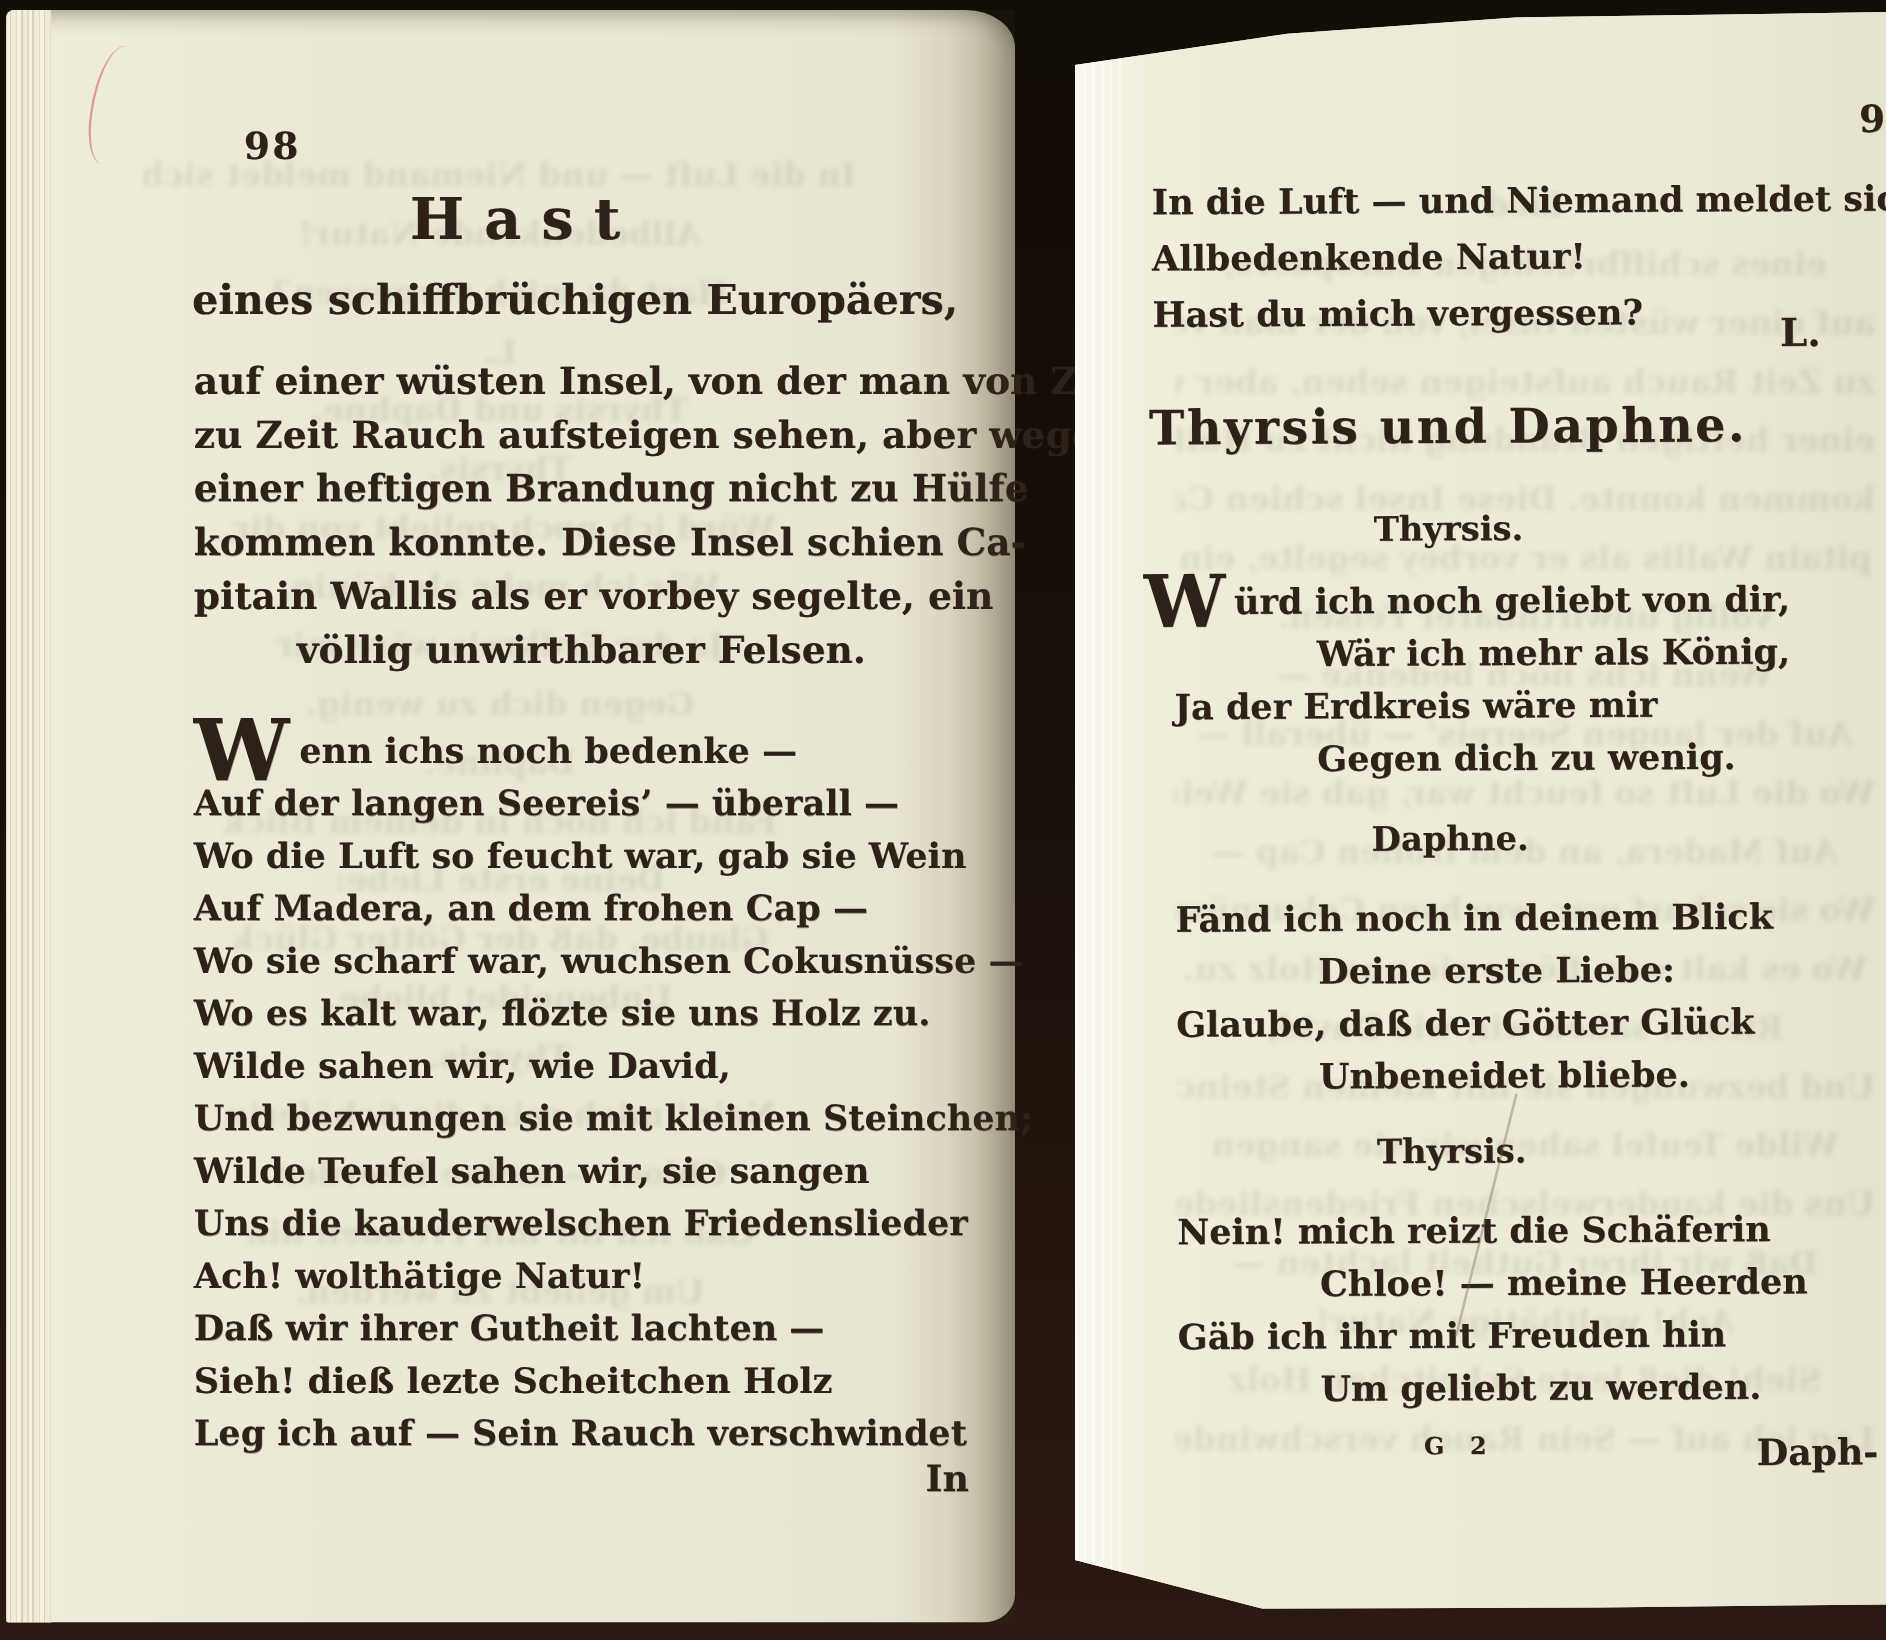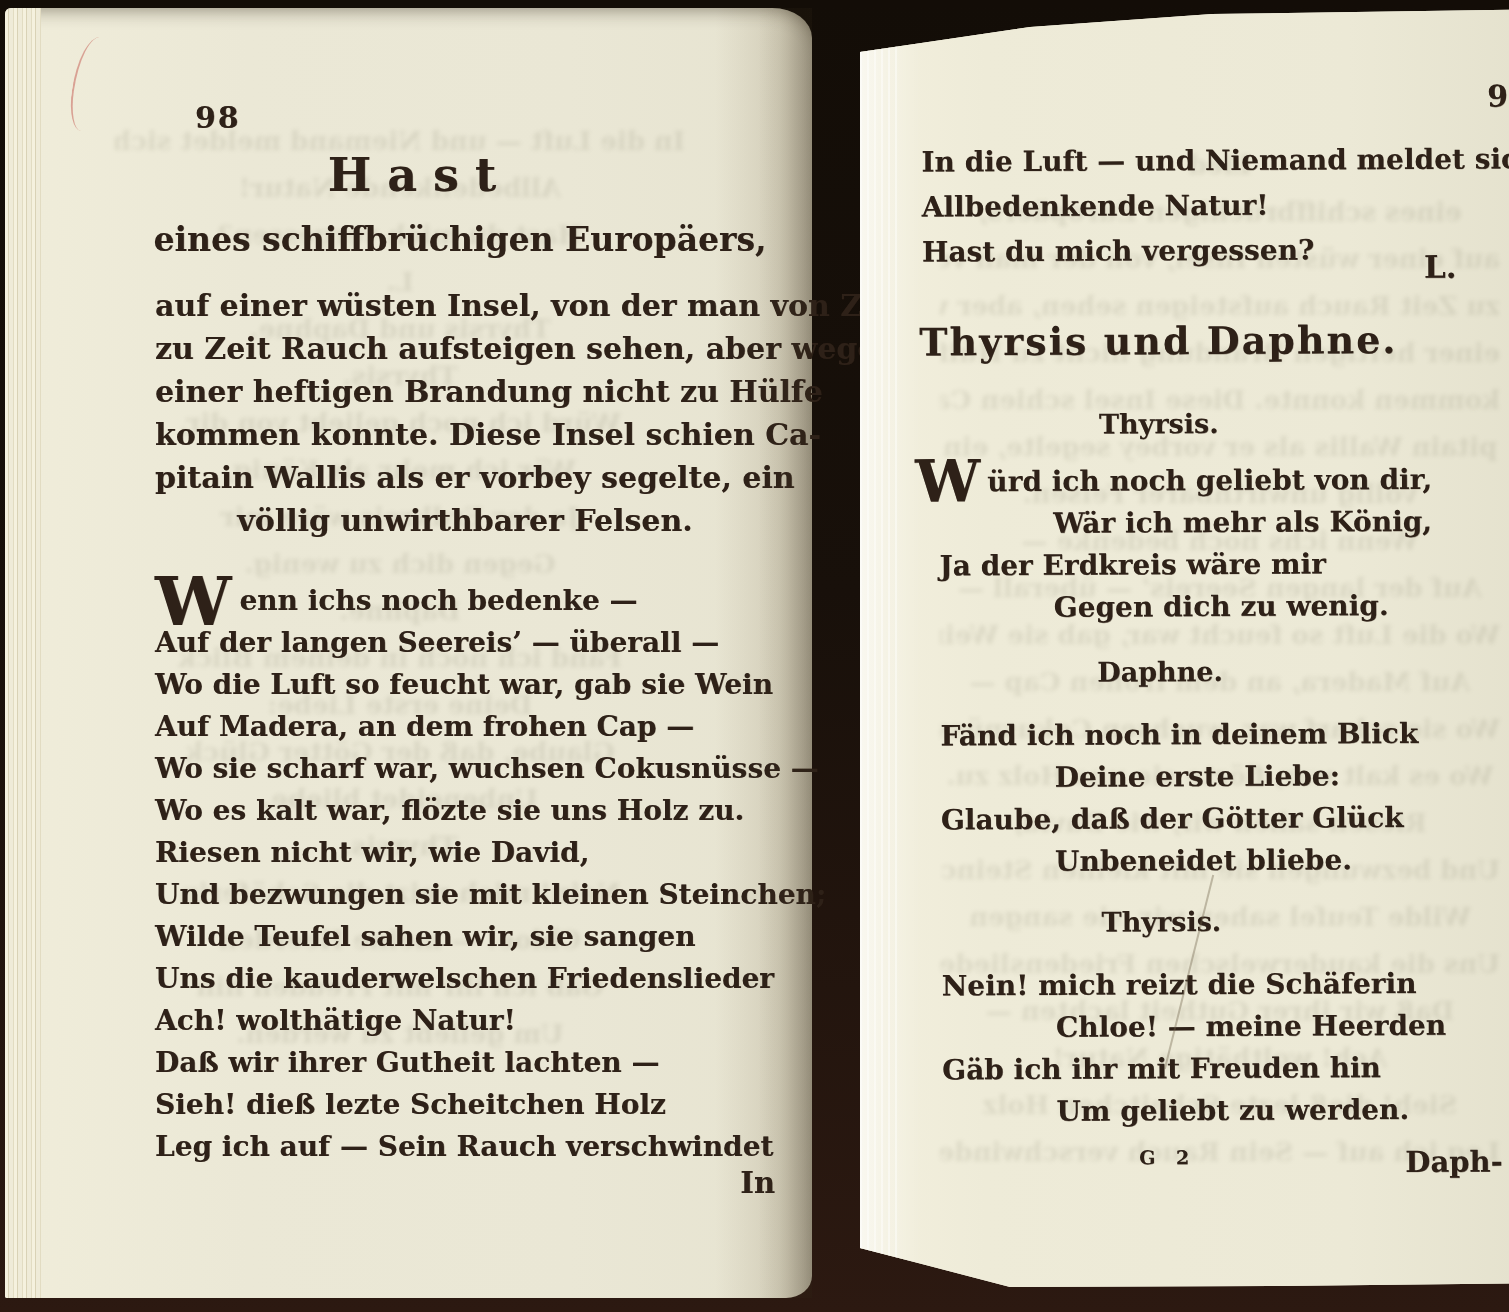--- a/index.html
+++ b/index.html
@@ -168,21 +168,21 @@
       <div class="l-poem">
         <div class="first-line">
           <span class="ini">W</span>
           <span>enn ichs noch bedenke —</span>
         </div>
         <div class="line">Auf der langen Seereis’ — überall —</div>
         <div class="line">Wo die Luft so feucht war, gab sie Wein</div>
         <div class="line">Auf Madera, an dem frohen Cap —</div>
         <div class="line">Wo sie scharf war, wuchsen Cokusnüsse —</div>
         <div class="line">Wo es kalt war, flözte sie uns Holz zu.</div>
-        <div class="line">Riesen nicht wir, wie David,</div>
+        <div class="line">Wilde sahen wir, wie David,</div>
         <div class="line">Und bezwungen sie mit kleinen Steinchen;</div>
         <div class="line">Wilde Teufel sahen wir, sie sangen</div>
         <div class="line">Uns die kauderwelschen Friedenslieder</div>
         <div class="line">Ach! wolthätige Natur!</div>
         <div class="line">Daß wir ihrer Gutheit lachten —</div>
         <div class="line">Sieh! dieß lezte Scheitchen Holz</div>
         <div class="line">Leg ich auf — Sein Rauch verschwindet</div>
       </div>
 
       <div class="l-catch">In</div>

